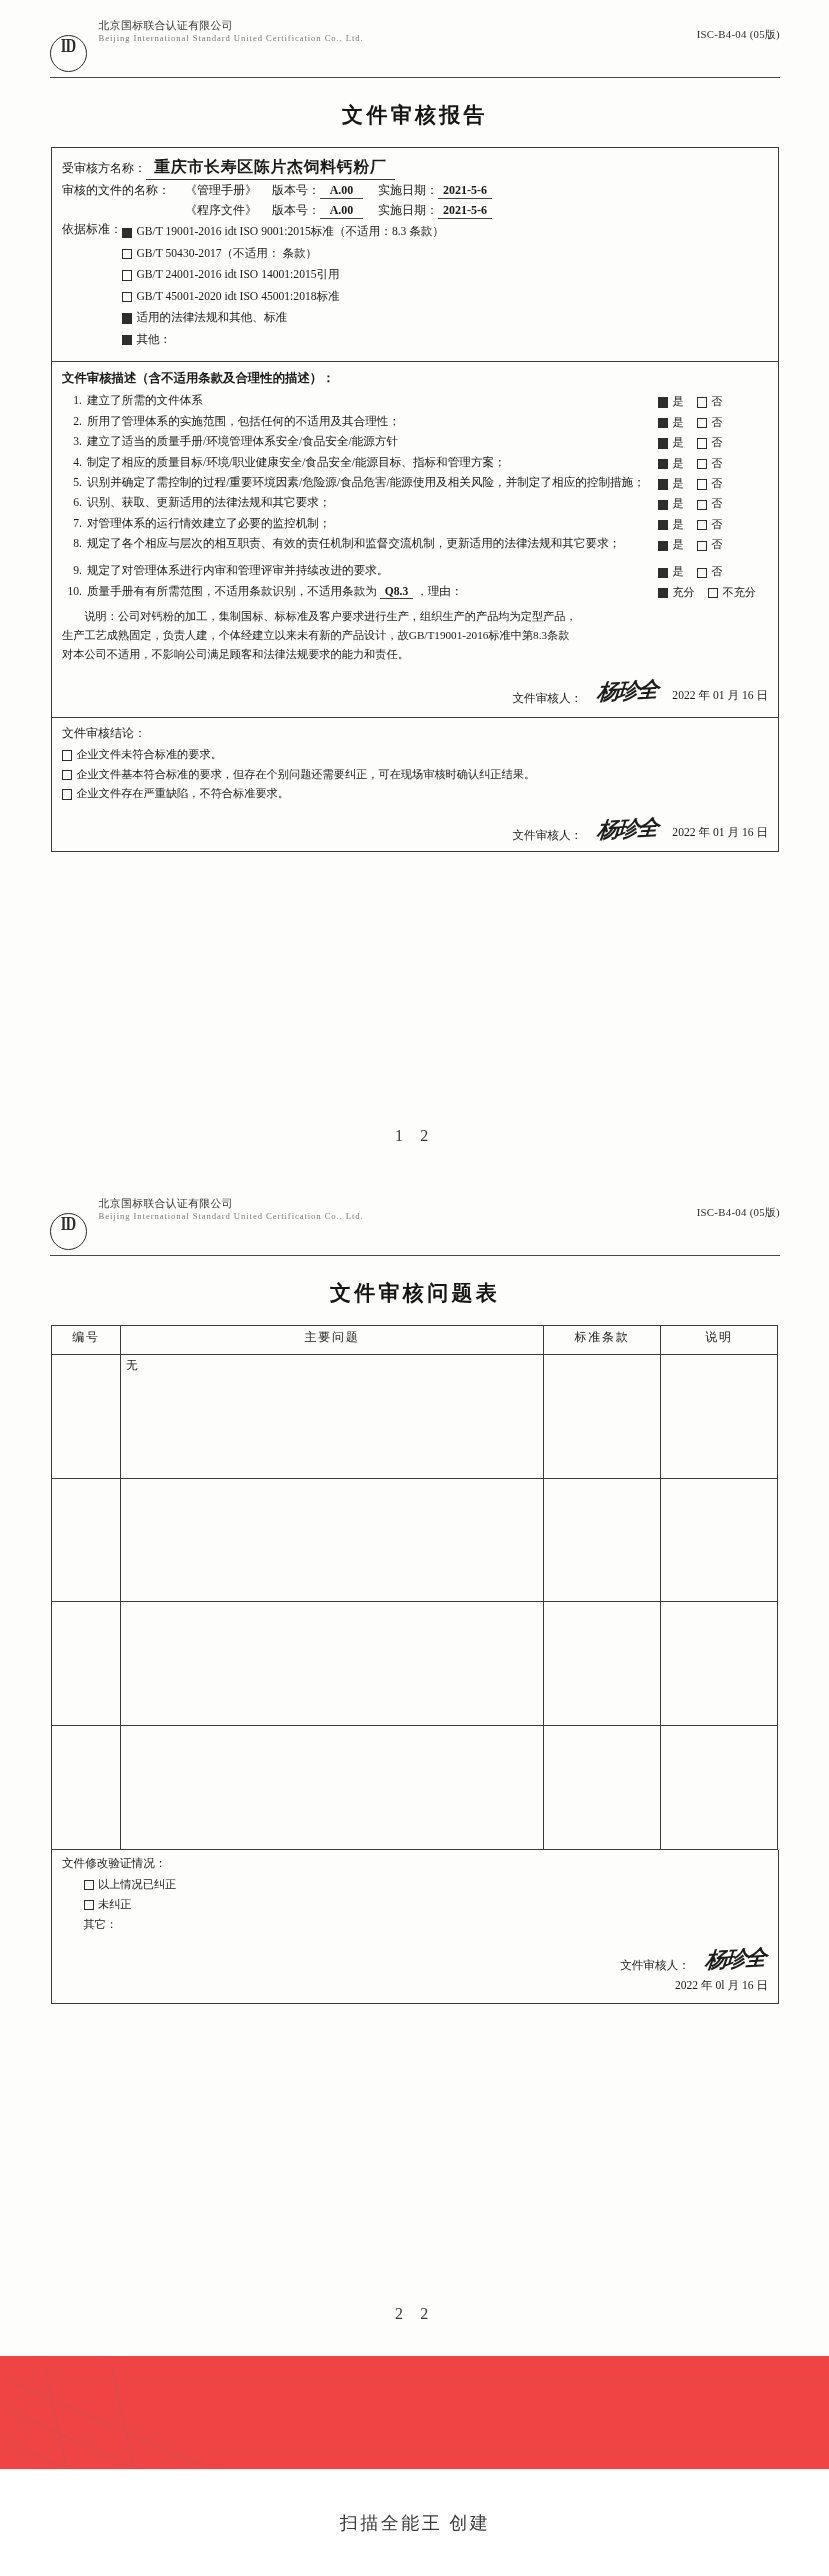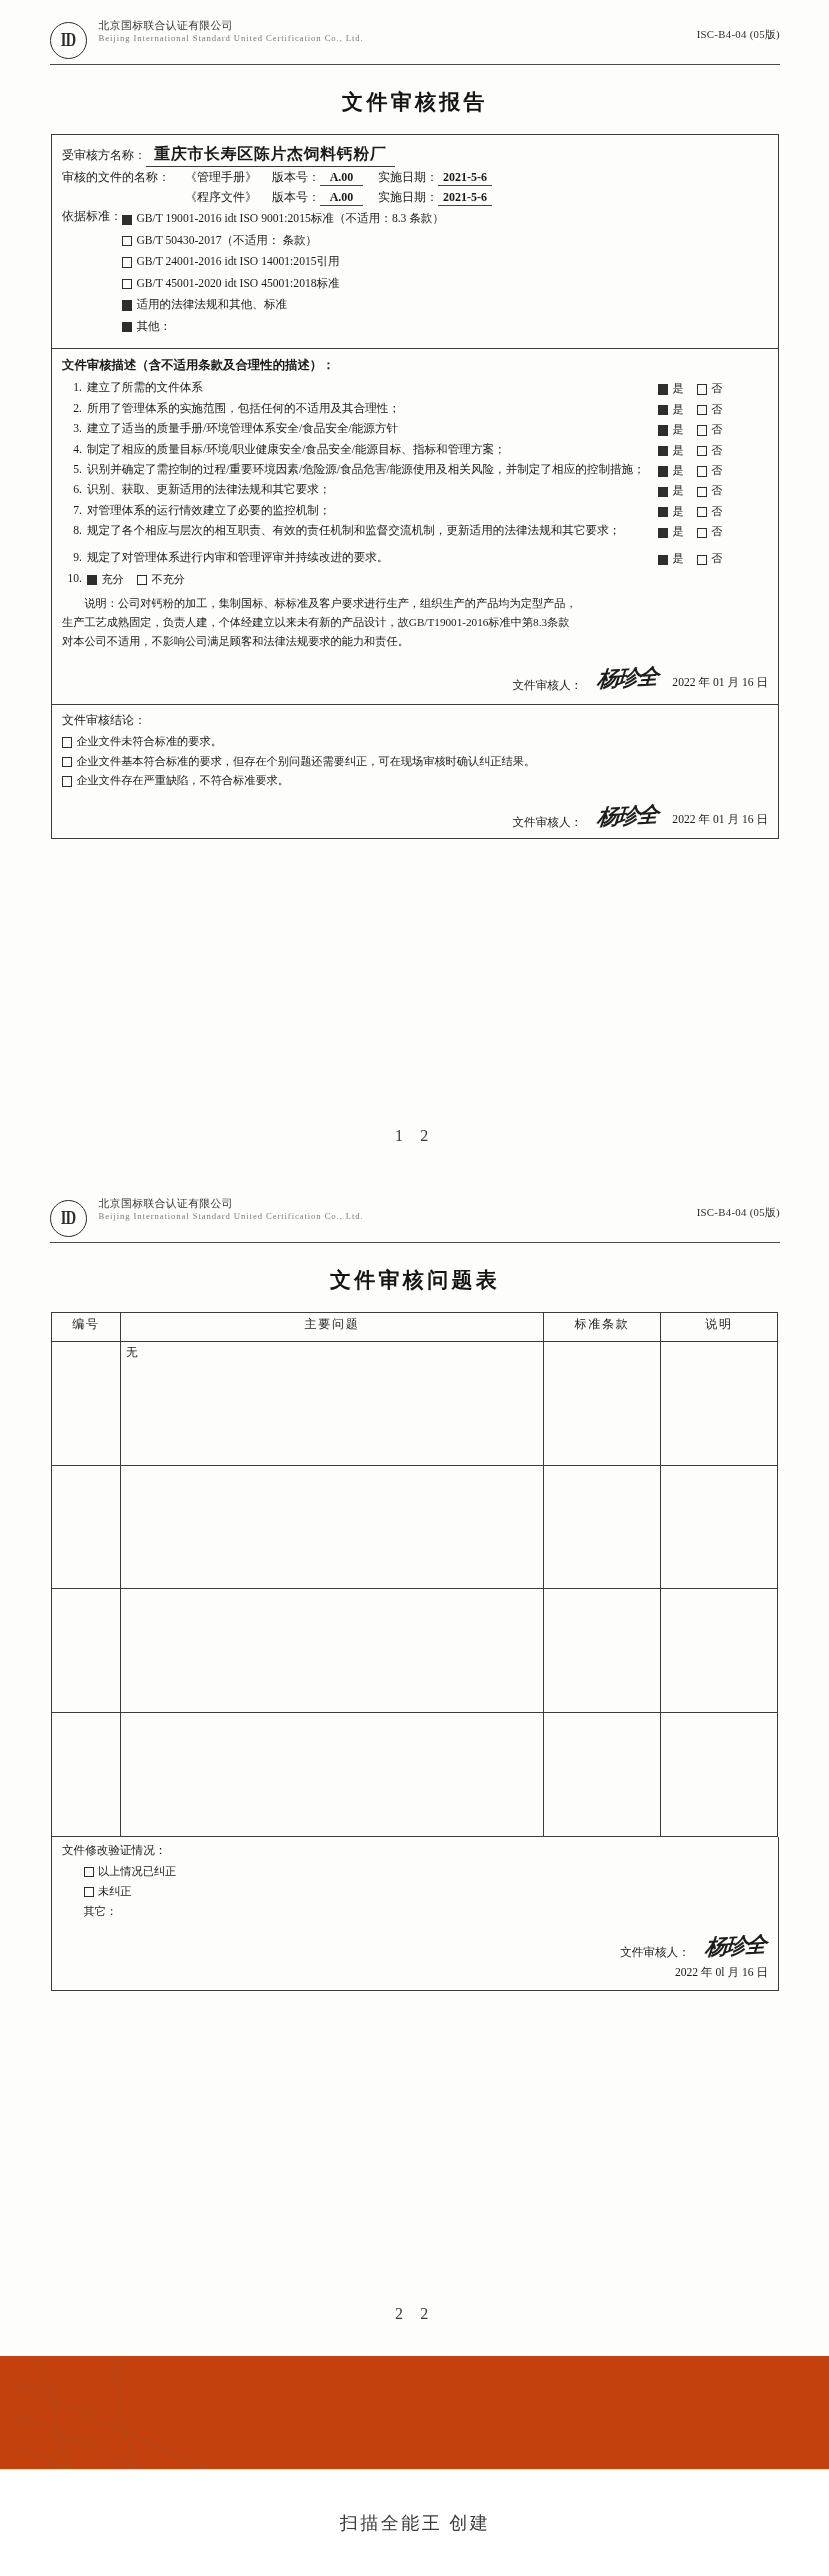--- a/index.html
+++ b/index.html
@@ -11,39 +11,39 @@
     -webkit-font-smoothing:antialiased;
   }
   .page{
     position:relative;
     width:830px;
     background:#fdfdfb;
     overflow:hidden;
   }
   .page1{height:1178px;}
   .page2{height:1178px;}
-  .scanpad{height:220px;background:#c2410c;position:relative;}
+  .scanpad{height:220px;background:#ef4444;position:relative;}
 
   
   .hdr{
     position:relative;
     padding:18px 50px 0 50px;
     display:flex;
     align-items:flex-start;
   }
   .cnas-logo{
     width:35px;height:35px;
     border:1.7px solid #2b2b2b;
     border-radius:50%;
-    display:flex;align-items:center;justify-content:center;
+    display:flex;align-items:flex-start;justify-content:center;
     font-family:"Liberation Serif",serif;
     font-size:18px;font-weight:bold;
     color:#2b2b2b;
     flex:0 0 auto;
-    margin-top:4px;
+    margin-top:17px;
   }
   .cnas-logo span{transform:scaleX(0.8);letter-spacing:-0.8px;}
   .hdr-names{margin-left:11.6px;line-height:1.35;}
   .hdr-cn{font-size:10.8px;color:#333;letter-spacing:0.4px;}
   .hdr-en{font-size:8.7px;color:#7b7b7b;letter-spacing:0.9px;}
   .hdr-code{
     margin-left:auto;
     font-size:10.8px;
     color:#2e2e2e;
     letter-spacing:0.3px;
@@ -334,20 +334,25 @@
         </div>
 
         <div class="ditem" style="margin-top:8.3px">
           <div class="dnum">9.</div>
           <div class="dtxt">规定了对管理体系进行内审和管理评审并持续改进的要求。</div>
           <div class="dopts"><span class="cb on"></span><span>是</span><span class="opt-gap"></span><span class="cb"></span><span>否</span></div>
         </div>
 
         <div class="ditem">
           <div class="dnum">10.</div>
+          <div class="dtxt">
+            <span>质量手册有有所需范围，不适用条款识别，不适用条款为</span>
+            <span class="val-ul">Q8.3</span>
+            <span>，理由：</span>
+          </div>
           <div class="dopts"><span class="cb on"></span><span>充分</span><span class="opt-gap"></span><span class="cb"></span><span>不充分</span></div>
         </div>
 
         <div class="note">
           <div class="indent">说明：公司对钙粉的加工，集制国标、标标准及客户要求进行生产，组织生产的产品均为定型产品，</div>
           <div>生产工艺成熟固定，负责人建，个体经建立以来未有新的产品设计，故GB/T19001-2016标准中第8.3条款</div>
           <div>对本公司不适用，不影响公司满足顾客和法律法规要求的能力和责任。</div>
         </div>
 
         <div class="signline">

